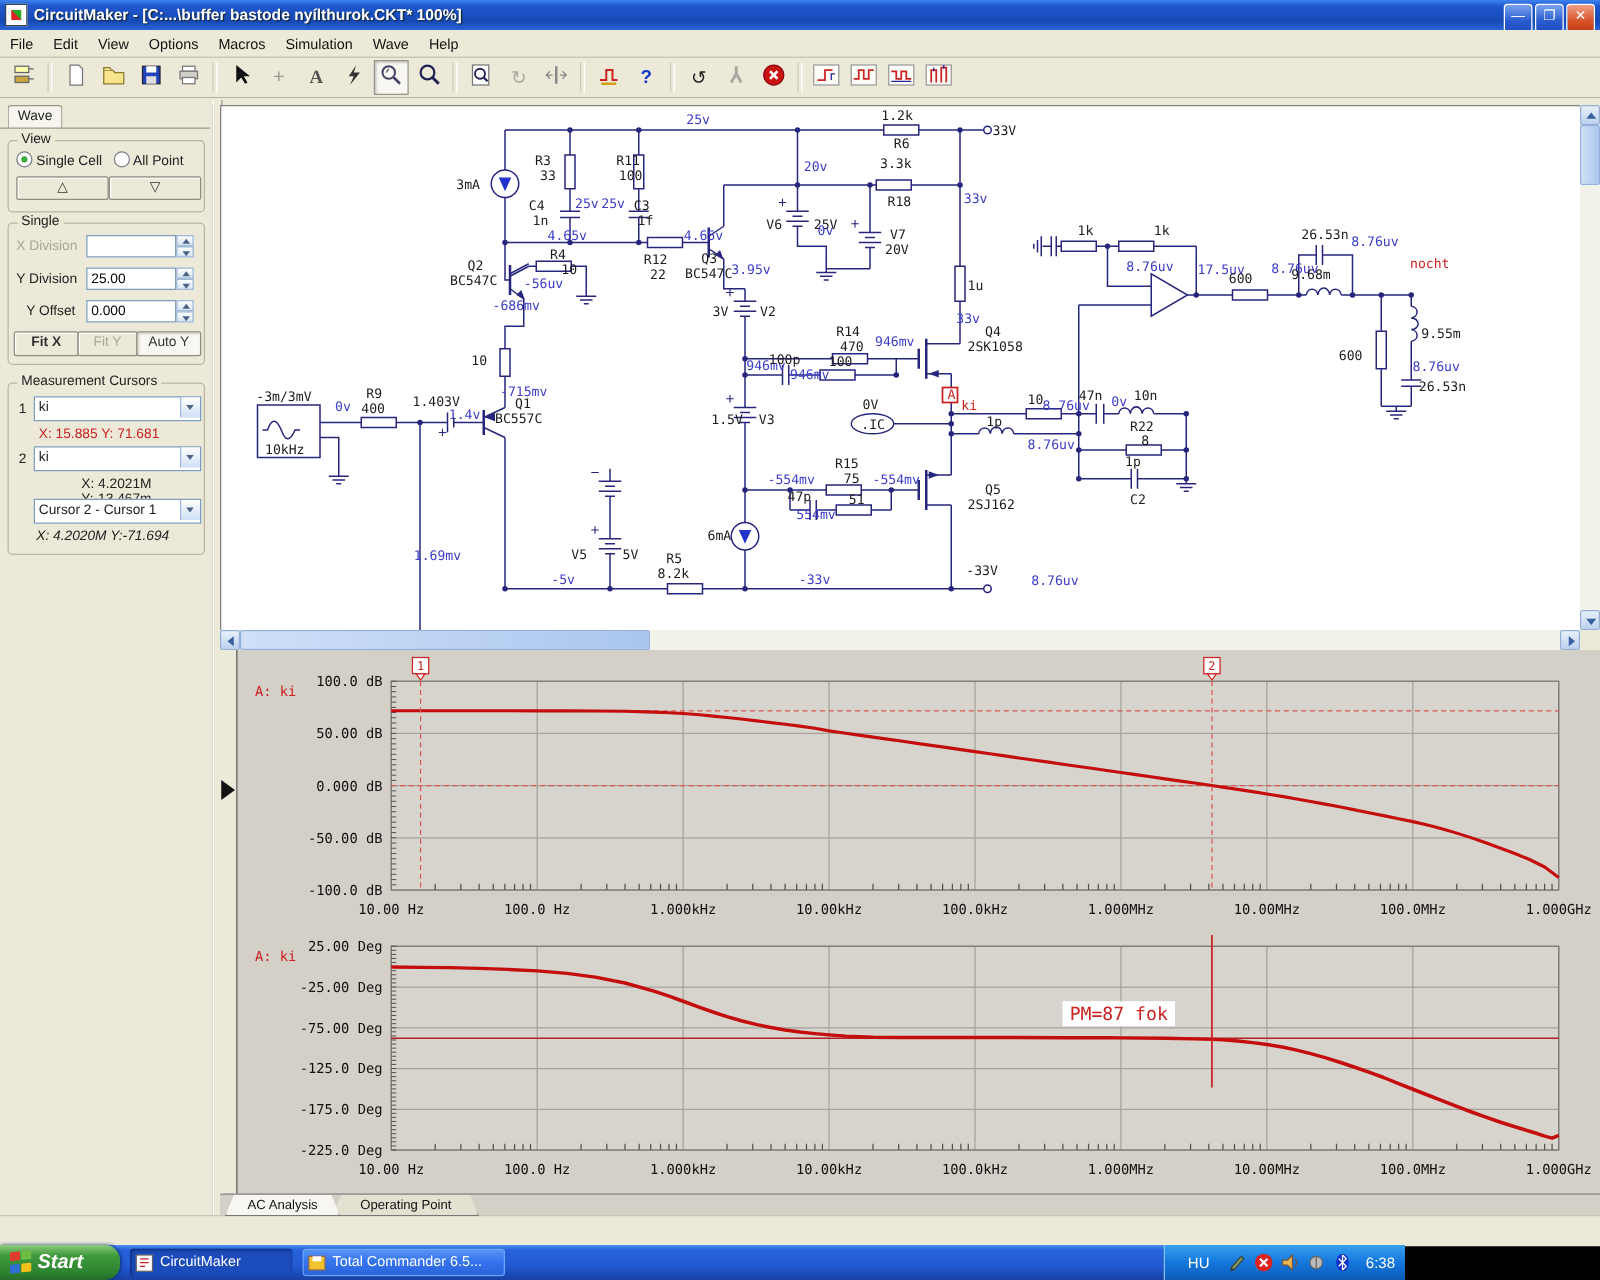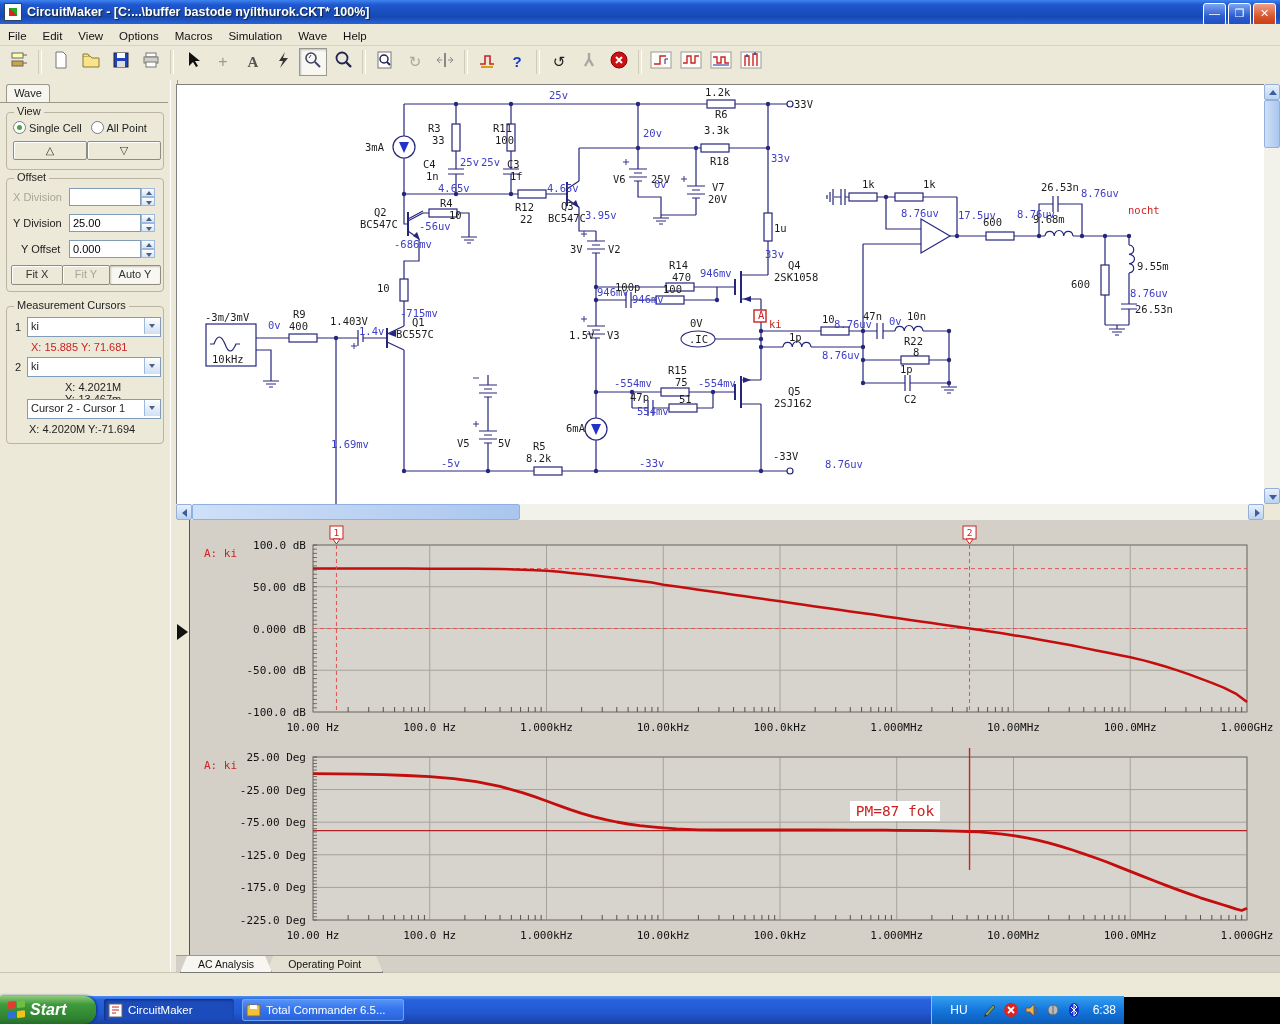--- a/index.html
+++ b/index.html
@@ -246,40 +246,40 @@
 
   <div class="grp" style="left:6px;top:32px;width:156px;height:56px;">
     <span class="grplab">View</span>
     <div class="abs" style="left:6px;top:8px;"><span class="radio on"></span> <span>Single Cell</span></div>
     <div class="abs" style="left:84px;top:8px;"><span class="radio"></span> <span>All Point</span></div>
     <div class="btn3d abs" style="left:6px;top:28px;width:72px;height:17px;line-height:16px;">△</div>
     <div class="btn3d abs" style="left:80px;top:28px;width:72px;height:17px;line-height:16px;">▽</div>
   </div>
 
   <div class="grp" style="left:6px;top:98px;width:156px;height:112px;">
-    <span class="grplab">Offset</span>
+    <span class="grplab">Single</span>
     <span class="abs" style="left:6px;top:12px;color:#a8a69a;">X Division</span>
     <input class="xinput abs" style="left: 62px; top: 9px; width: 64px;" disabled="" value="">
     <span class="spin abs" style="left:134px;top:9px;">
         <b class="up"></b>
         <b class="dn"></b>
       </span>
     <span class="abs" style="left:6px;top:38px;text-align:center;">Y Division</span>
     <input class="xinput abs" style="left: 62px; top: 35px; width: 64px;" value="25.00">
     <span class="spin abs" style="left:134px;top:35px;">
         <b class="up"></b>
         <b class="dn"></b>
       </span>
     <span class="abs" style="left:14px;top:64px;">Y Offset</span>
     <input class="xinput abs" style="left: 62px; top: 61px; width: 64px;" value="0.000">
     <span class="spin abs" style="left:134px;top:61px;">
         <b class="up"></b>
         <b class="dn"></b>
       </span>
-    <div class="btn3d abs" style="left:4px;top:86px;width:50px;height:18px;line-height:17px;">Fit X</div>
+    <div class="btn3d abs" style="left:4px;top:86px;width:50px;height:18px;line-height:17px;font-weight:bold;">Fit X</div>
     <div class="btn3d dis abs" style="left:55px;top:86px;width:46px;height:18px;line-height:17px;">Fit Y</div>
     <div class="btn3d tog abs" style="left:102px;top:86px;width:50px;height:18px;line-height:17px;">Auto Y</div>
   </div>
 
   <div class="grp" style="left:6px;top:226px;width:156px;height:136px;">
     <span class="grplab">Measurement Cursors</span>
     <span class="abs" style="left:8px;top:14px;">1</span>
     <div class="combo" style="left:20px;top:10px;width:132px;">
         <span class="ctext">ki</span>
         <span class="cbtn"></span>
@@ -288,21 +288,21 @@
     <span class="abs" style="left:8px;top:54px;">2</span>
     <div class="combo" style="left:20px;top:50px;width:132px;">
         <span class="ctext">ki</span>
         <span class="cbtn"></span>
       </div>
     <div class="valline" style="left:22px;top:74px;margin-left:36px;">X: 4.2021M Y:-13.467m</div>
     <div class="combo" style="left:20px;top:92px;width:132px;">
         <span class="ctext">Cursor 2 - Cursor 1</span>
         <span class="cbtn"></span>
       </div>
-    <div class="valline" style="left:22px;top:116px;">X: 4.2020M Y:-71.694</div>
+    <div class="valline" style="left:22px;top:116px;font-style:italic;">X: 4.2020M Y:-71.694</div>
   </div>
 </div>
 <div id="divider" class="abs"></div>
 
 <div id="schwrap" class="abs">
 <svg id="schSvg" width="1088" height="420" viewBox="0 0 1088 420">
   <g stroke="#26267d" stroke-width="1.2" fill="none">
     <path d="M227,19H530 M558,19H610 M279,19V39 M279,66V84 M279,89V109 M334,19V39 M334,66V84 M334,89V109 M461,19V84 M591,19V128 M552,63H591 M402,63H524 M519,63V101 M519,113V130 M461,96V112H484V130H519 M484,130V133 M227,19V51 M227,73V109 M227,109H341 M369,109H390 M402,96V63 M402,122V146H419 M419,146V156 M227,109V139H231 M231,136L246,128 M246,128H252 M280,128H292V152 M231,146L242,154 M242,154V176H227V194 M227,216V241 M210,249L227,241 M210,257L227,265 M227,265V386 M79,253H112 M140,253H181 M186,253H210 M159,253V420 M79,265H94V296 M227,386H357 M385,386H610 M311,290V300 M311,312V346 M311,358V386 M419,253V333 M419,355V386 M419,168V241 M419,202H489 M517,202H558 M419,215H449 M454,215H479 M507,215H540 M540,215V202 M591,156V190 M564,190H591 M564,214H584 M584,214V295 M512,307H558 M419,307H484 M455,307V323 M536,307V323 M455,323H471 M477,323H492 M520,323H536 M564,295H584 M564,319H584 M584,319V386 M584,246H644 M672,246H700 M706,246H718 M746,246H772 M772,246V298 M686,159V298 M686,275H724 M752,275H772 M686,298H728 M733,298H772 M772,298V302 M584,262H606 M634,262H686 M538,254H584 M668,112H672 M657,112H664 M700,112H718 M746,112H780 M780,112V151 M709,112V144H744 M744,159H686 M773,151H809 M837,151H862 M862,151V119H876 M881,119H905V151 M862,151H868 M896,151H905 M905,151H952 M928,151V180 M928,210V240 M952,151V160 M952,188V219 M952,224V240 M928,240H952 M940,240V244"></path>
     <path d="M452,84H470M457,88H465M452,92H470M457,96H465 M510,101H528M515,105H523M510,109H528M515,113H523 M410,156H428M415,160H423M410,164H428M415,168H423 M410,241H428M415,245H423M410,249H428M415,253H423 M302,300H320M307,304H315M302,308H320M307,312H315 M302,346H320M307,350H315M302,354H320M307,358H315 M181,245V261M186,249V257 M271,84H287M271,89H287 M326,84H342M326,89H342 M449,207V223M454,207V223 M471,315V331M476,315V331 M700,238V254M706,238V254 M876,111V127M881,111V127 M944,219H960M944,224H960 M728,290V306M733,290V306 M664,104V120M668,104V120"></path>
     <path d="M476,133H492M479,136H489M482,139H486 M86,296H102M89,299H99M92,302H96 M284,152H300M287,155H297M290,158H294 M764,302H780M767,305H777M770,308H774 M932,244H948M935,247H945M938,250H942 M656,104V120M653,107V117M650,110V114"></path>

